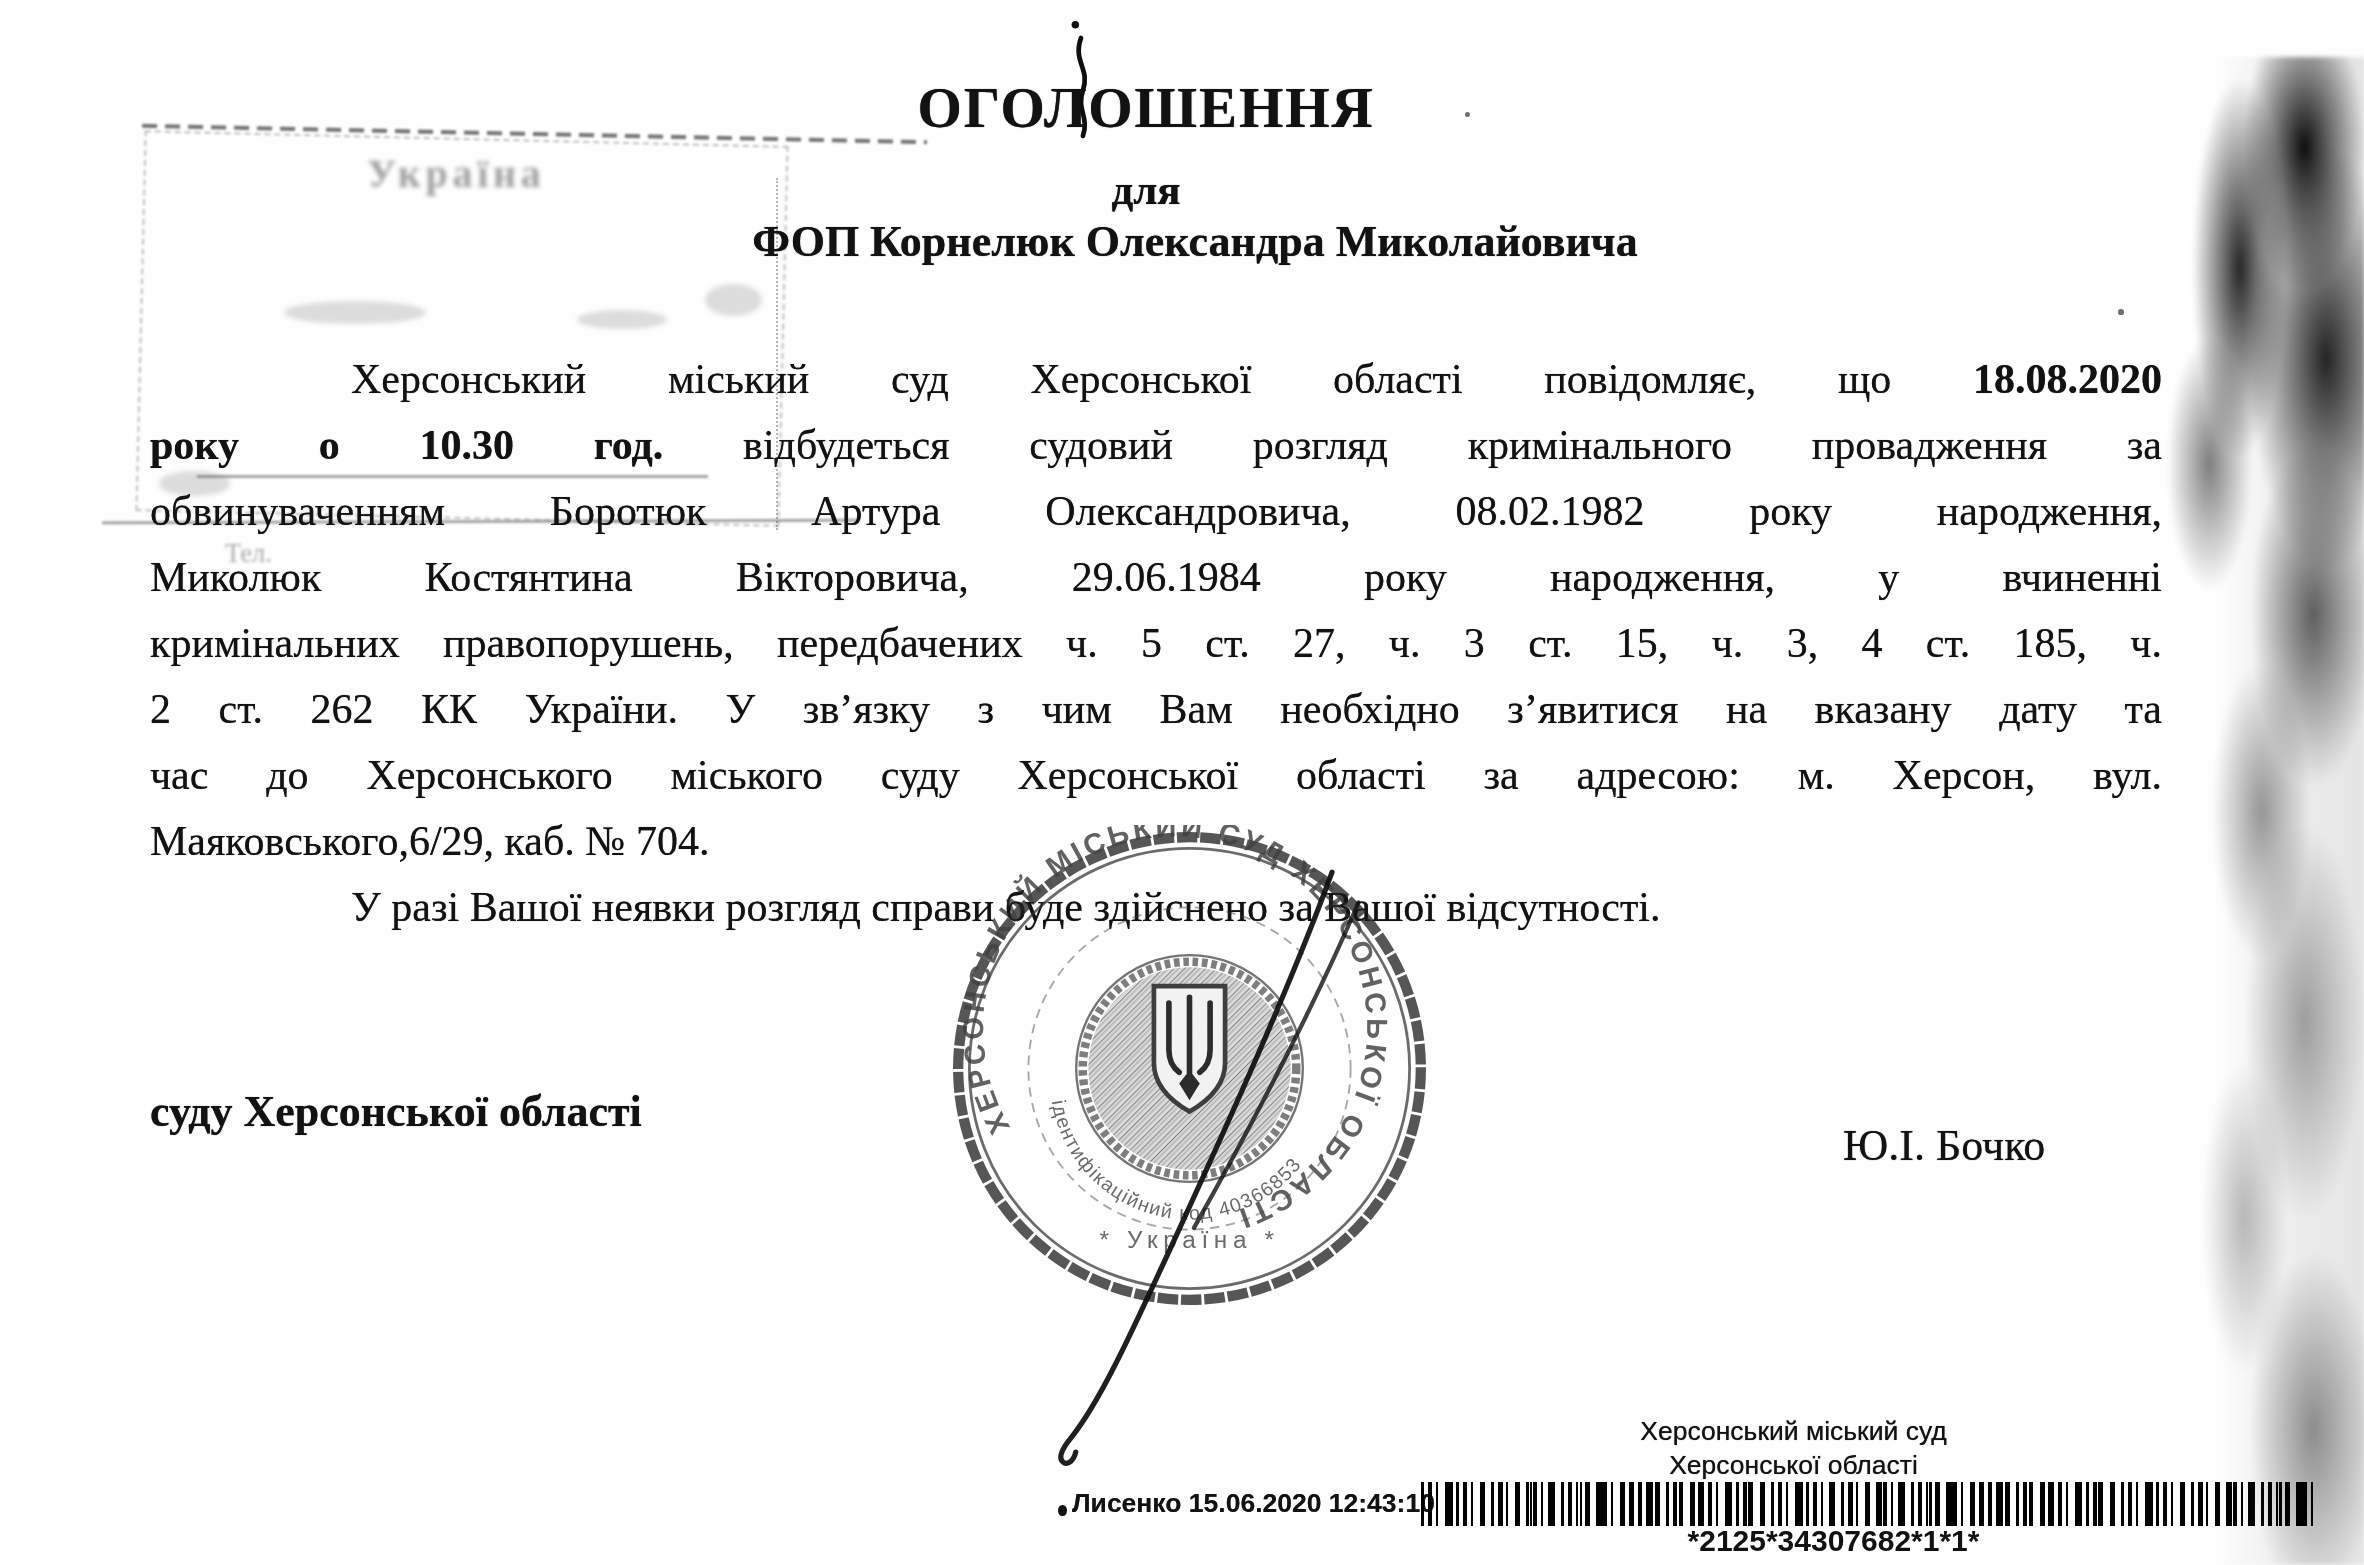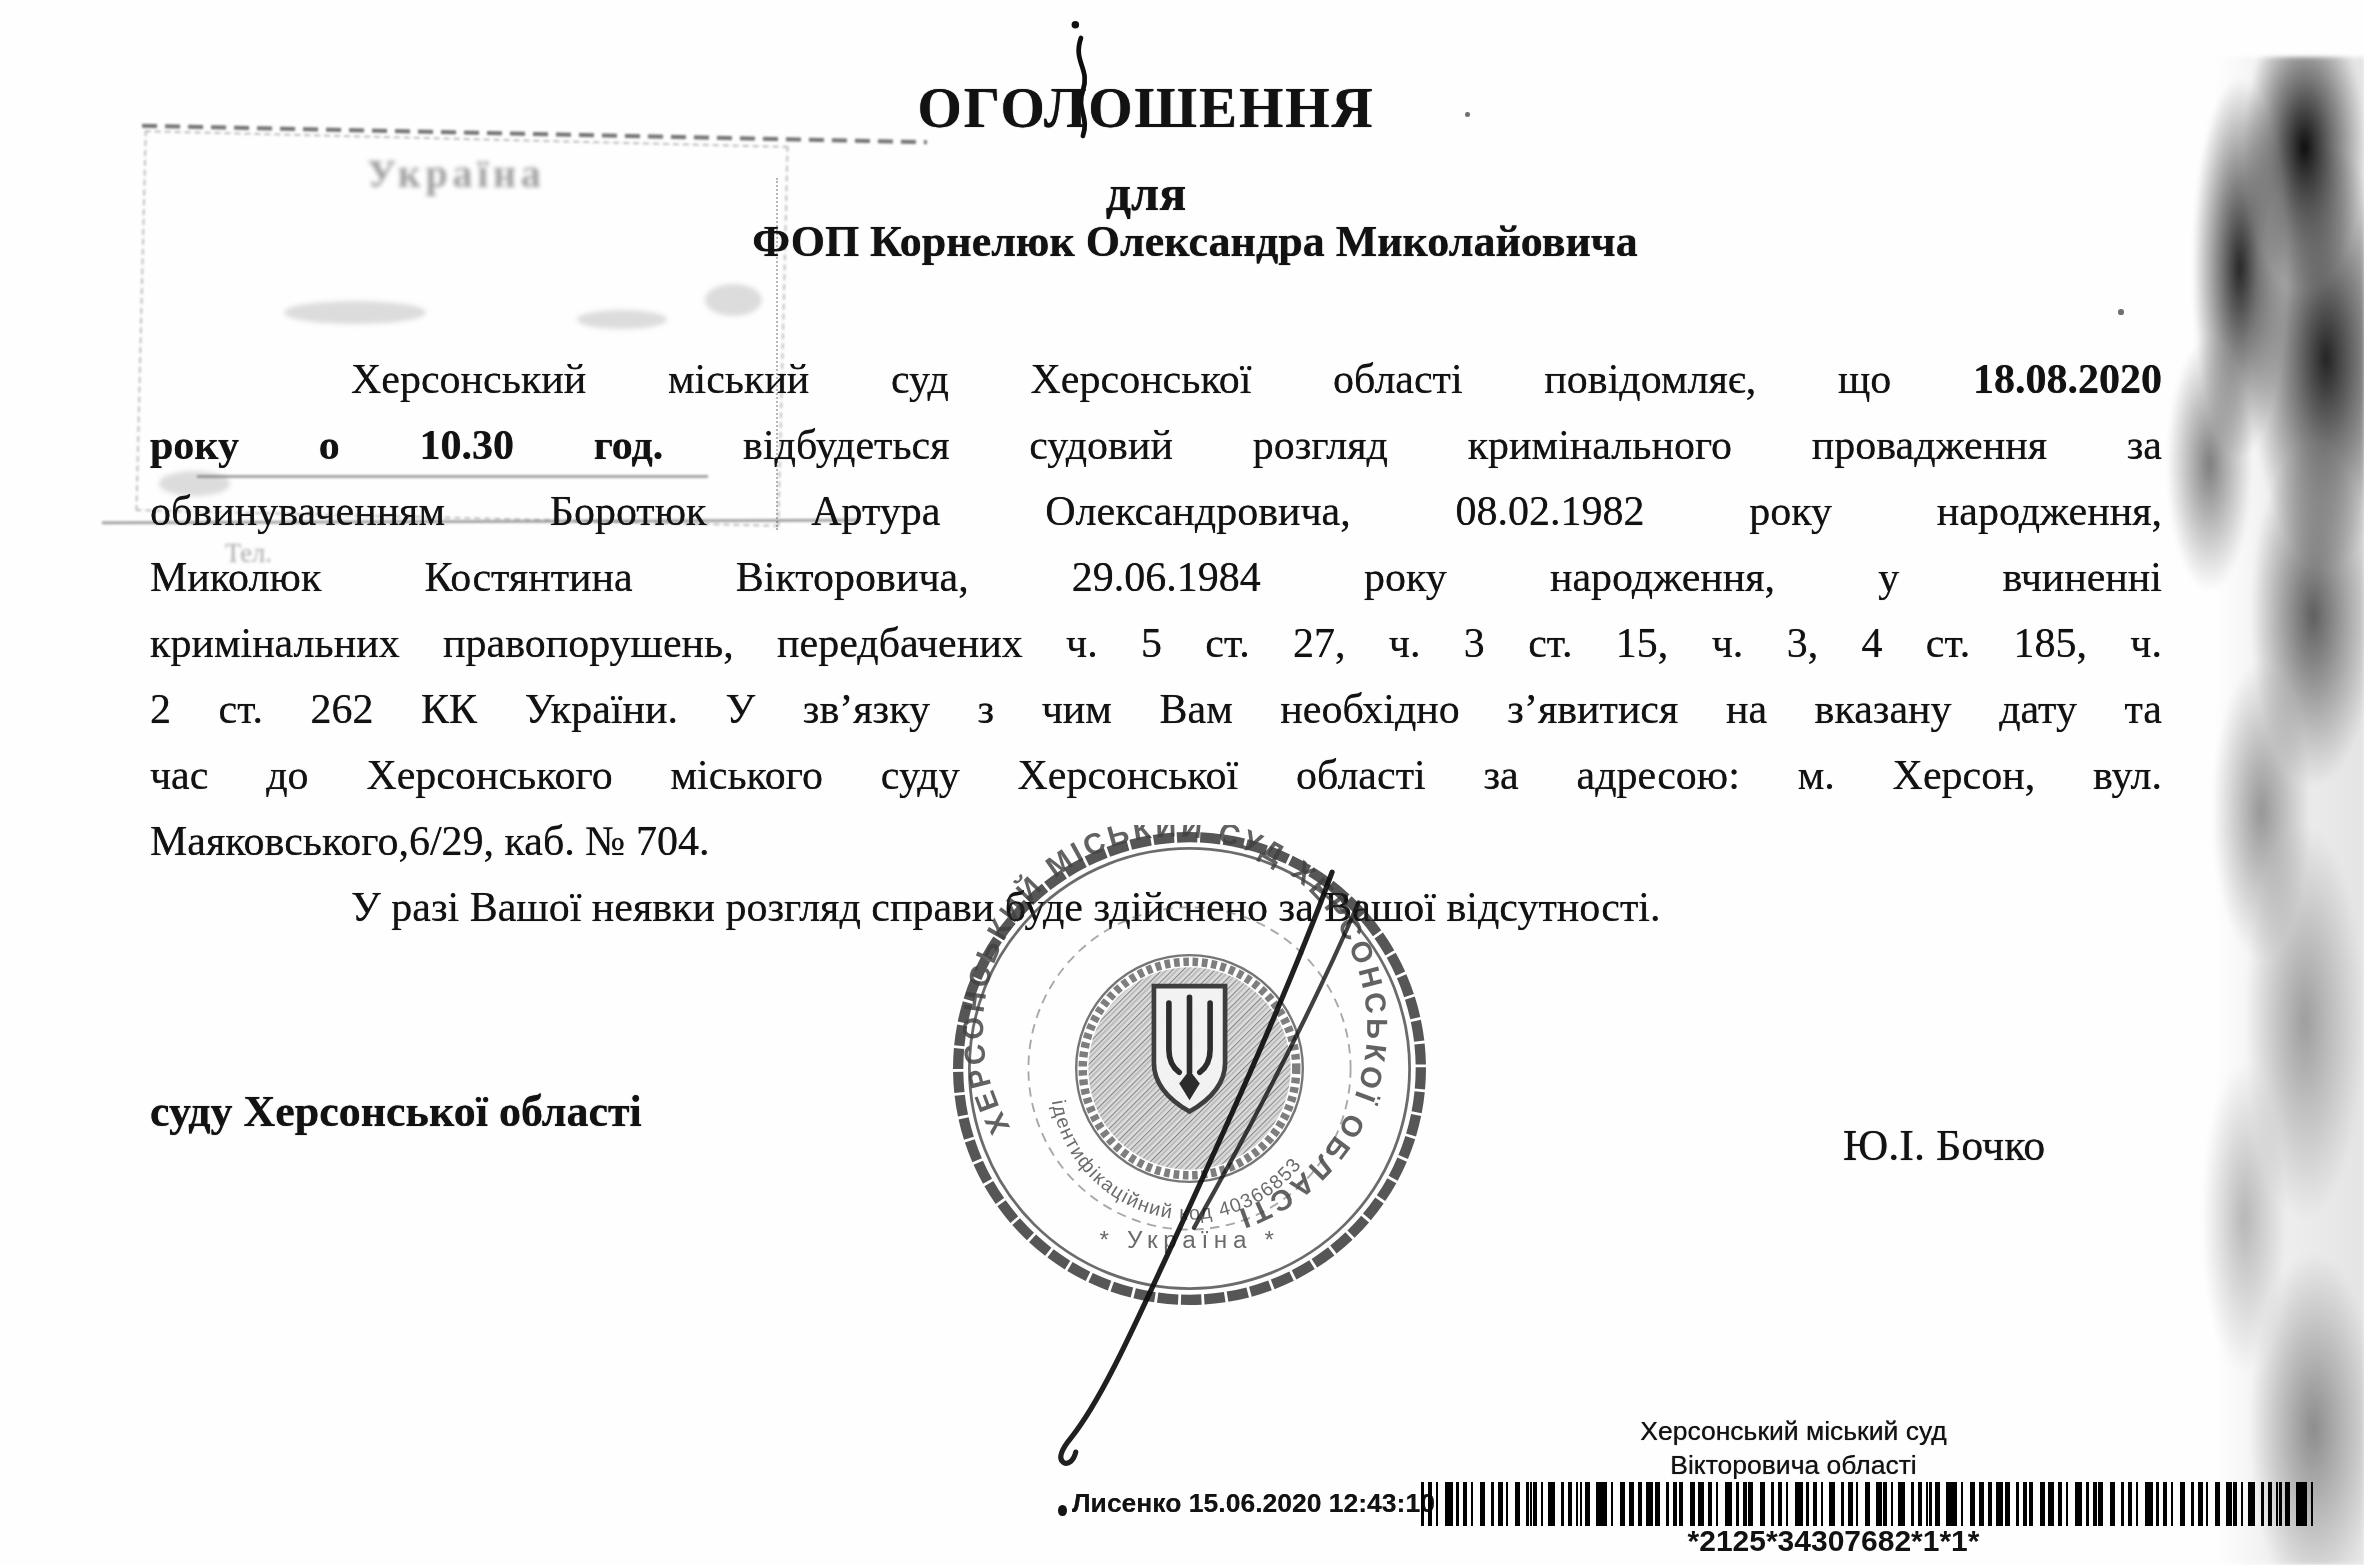--- a/index.html
+++ b/index.html
@@ -5,21 +5,21 @@
   html,body{margin:0;padding:0;background:#888;}
   .page{position:relative;width:2365px;height:1565px;background:#fefefe;overflow:hidden;
         color:#121212;font-family:"Liberation Serif",serif;}
   .abs{position:absolute;}
 
   
   .title{left:0;top:79px;width:2292px;text-align:center;
          font-weight:bold;font-size:57px;line-height:1;letter-spacing:1.9px;
          text-shadow:0 0 0.9px rgba(0,0,0,.8);}
   .subtitle{left:0;top:168px;width:2292px;text-align:center;
-         font-weight:bold;font-size:50px;line-height:1;text-shadow:0 0 0.9px rgba(0,0,0,.8);}
+         font-weight:bold;font-size:43px;line-height:1;text-shadow:0 0 0.9px rgba(0,0,0,.8);}
   .recipient{left:49px;top:220px;width:2292px;text-align:center;
          font-weight:bold;font-size:44px;line-height:1;text-shadow:0 0 0.9px rgba(0,0,0,.8);}
 
   
   .bodytext{left:150px;top:346px;width:2012px;font-size:42px;line-height:66px;
             text-shadow:0 0 0.7px rgba(0,0,0,.75);}
   .pline{text-align:justify;text-align-last:justify;height:66px;overflow:hidden;}
   .pline b{font-weight:bold;}
   .pline.first{text-indent:201px;}
   .pline.lastline{text-align-last:left;}
@@ -156,21 +156,21 @@
   </svg>
 
   <svg class="abs pensig" viewBox="0 0 480 740">
     <path d="M368,52 C322,178 252,330 196,452 C158,534 124,610 92,650 c-10,12 -14,22 -8,26 c5,3 11,-2 13,-11" stroke="#0d0d0d" stroke-width="5.5" fill="none" stroke-linecap="round" opacity=".92"></path>
     <path d="M396,84 C348,196 284,318 222,428" stroke="#101010" stroke-width="4.5" fill="none" stroke-linecap="round" opacity=".8"></path>
   </svg>
   <div class="abs inkdot"></div>
 
   <div class="abs fcourt">
     <div>Херсонський міський суд</div>
-    <div>Вікторовича області</div>
+    <div>Херсонської області</div>
   </div>
   <div class="abs clerk">Лисенко 15.06.2020 12:43:10</div>
   <div class="abs barcode"></div>
   <div class="abs bcnum">*2125*34307682*1*1*</div>
 
   <div class="abs noise"></div>
 </div>
 
 
 </body></html>

